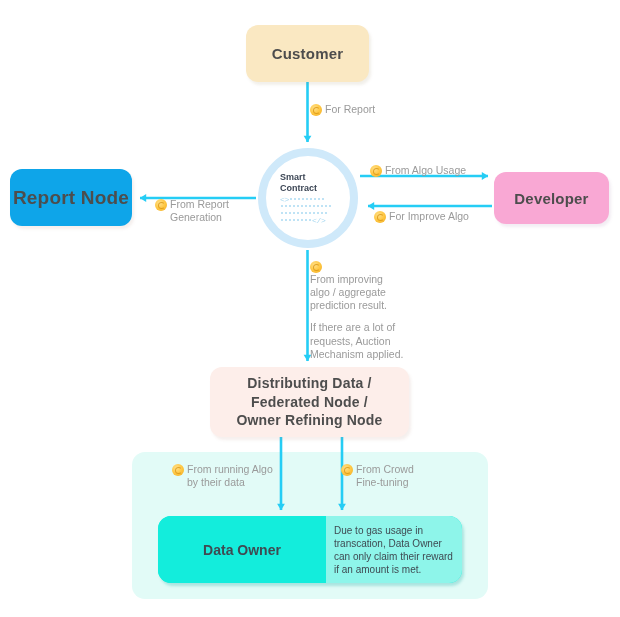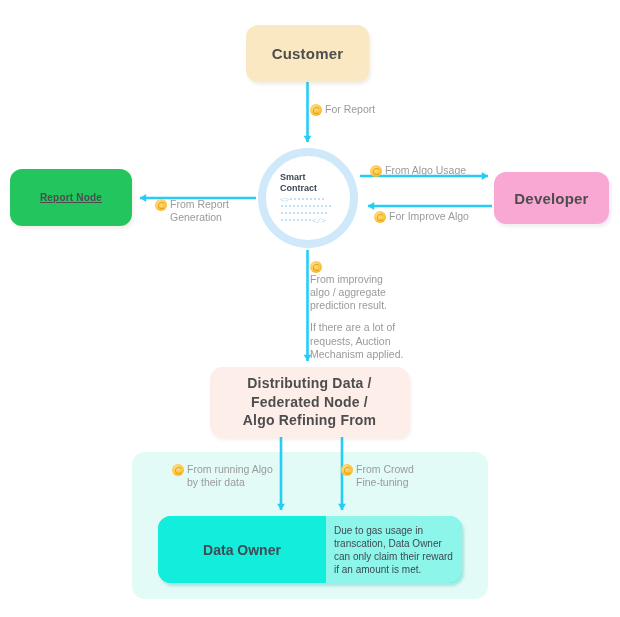--- a/index.html
+++ b/index.html
@@ -44,25 +44,24 @@
     background: #fae8c2;
     border-radius: 12px;
     font-size: 15px;
     box-shadow: 2px 3px 3px rgba(150,130,90,0.13);
   }
 
   
   #node-report {
     left: 10px; top: 169px;
     width: 122px; height: 57px;
-    background: #22c55e;
+    background: #0ea5e9;
     border-radius: 12px;
-    font-size: 10px;
+    font-size: 19px;
     box-shadow: 2px 3px 3px rgba(170,120,110,0.12);
-    text-decoration: underline;
   }
 
   
   #node-developer {
     left: 494px; top: 172px;
     width: 115px; height: 52px;
     background: #f9a8d4;
     border-radius: 12px;
     font-size: 15px;
     box-shadow: 2px 3px 3px rgba(150,110,160,0.12);
@@ -291,21 +290,21 @@
     </div>
     <div class="code-line">
       <span class="code-dots cd-d"></span>
       <span>&lt;/&gt;</span>
     </div>
   </div>
 
   <div class="node" id="node-distributing">
     <span class="ln">Distributing Data /</span>
     <span class="ln">Federated Node /</span>
-    <span class="ln">Algo Refining From</span>
+    <span class="ln">Owner Refining Node</span>
   </div>
 
   <div id="node-data-owner">
     <div id="data-owner-label">Data Owner</div>
     <div id="data-owner-note">Due to gas usage in transcation, Data Owner can only claim their reward if an amount is met.</div>
   </div>
 
   <div class="edge-label" id="lbl-for-report">
     <span class="coin"></span>
     <span class="txt">For Report</span>

